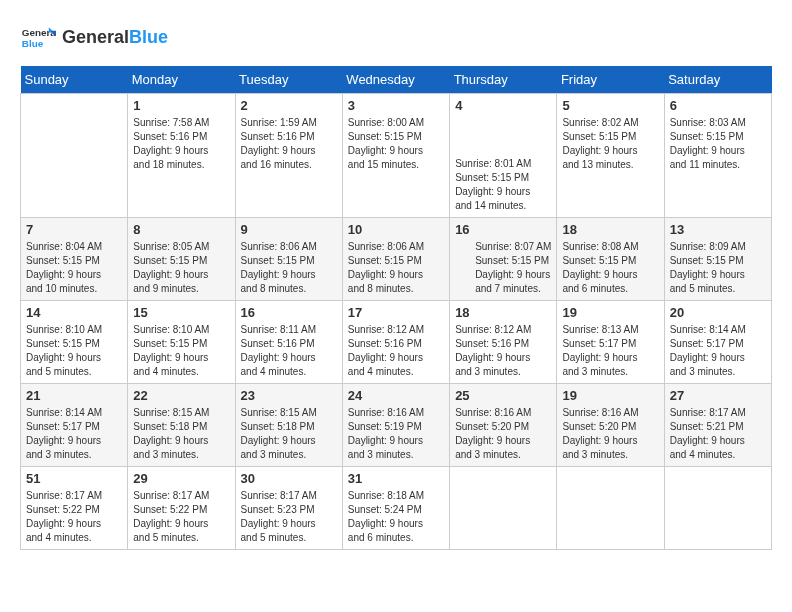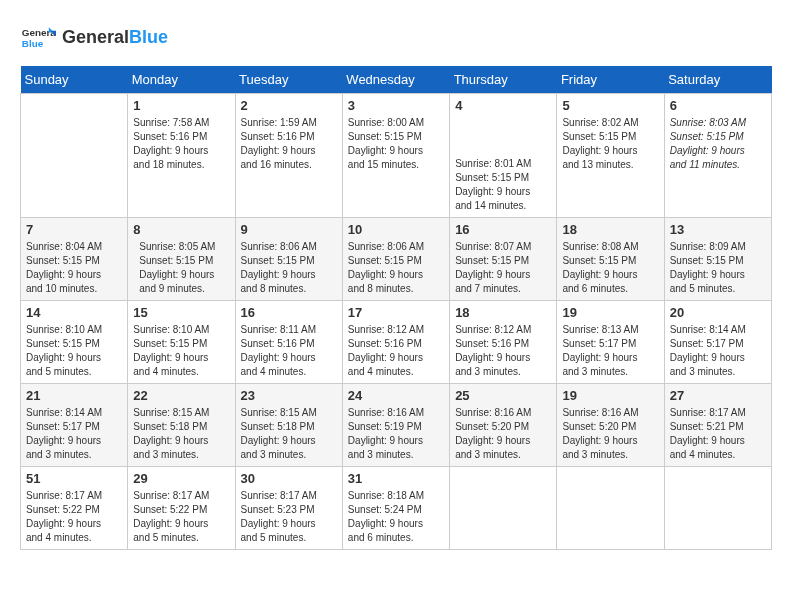--- a/index.html
+++ b/index.html
@@ -152,58 +152,58 @@
         </td>
         <td>
           <span class="day-num">5</span>
           <div class="day-info" style="white-space: pre-line;">Sunrise: 8:02 AM
 Sunset: 5:15 PM
 Daylight: 9 hours
 and 13 minutes.</div>
         </td>
         <td>
           <span class="day-num">6</span>
-          <div class="day-info" style="white-space: pre-line; font-style: italic;">Sunrise: 8:03 AM
+          <div class="day-info" style="white-space: pre-line;">Sunrise: 8:03 AM
 Sunset: 5:15 PM
 Daylight: 9 hours
 and 11 minutes.</div>
         </td>
       </tr>
       <tr>
         <td>
           <span class="day-num">7</span>
           <div class="day-info" style="white-space: pre-line;">Sunrise: 8:04 AM
 Sunset: 5:15 PM
 Daylight: 9 hours
 and 10 minutes.</div>
         </td>
         <td>
           <span class="day-num">8</span>
-          <div class="day-info" style="white-space: pre-line; margin-left: 6px;">Sunrise: 8:05 AM
+          <div class="day-info" style="white-space: pre-line;">Sunrise: 8:05 AM
 Sunset: 5:15 PM
 Daylight: 9 hours
 and 9 minutes.</div>
         </td>
         <td>
           <span class="day-num">9</span>
           <div class="day-info" style="white-space: pre-line;">Sunrise: 8:06 AM
 Sunset: 5:15 PM
 Daylight: 9 hours
 and 8 minutes.</div>
         </td>
         <td>
           <span class="day-num">10</span>
           <div class="day-info" style="white-space: pre-line;">Sunrise: 8:06 AM
 Sunset: 5:15 PM
 Daylight: 9 hours
 and 8 minutes.</div>
         </td>
         <td>
           <span class="day-num">16</span>
-          <div class="day-info" style="white-space: pre-line;">Sunrise: 8:07 AM
+          <div class="day-info" style="white-space: pre-line; margin-left: 20px;">Sunrise: 8:07 AM
 Sunset: 5:15 PM
 Daylight: 9 hours
 and 7 minutes.</div>
         </td>
         <td>
           <span class="day-num">18</span>
           <div class="day-info" style="white-space: pre-line;">Sunrise: 8:08 AM
 Sunset: 5:15 PM
 Daylight: 9 hours
 and 6 minutes.</div>

